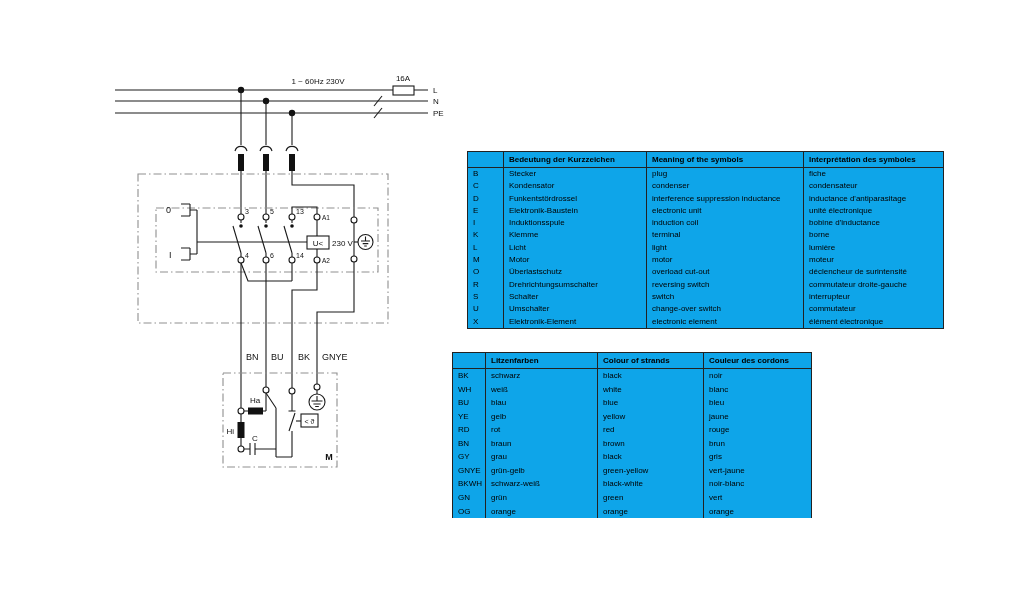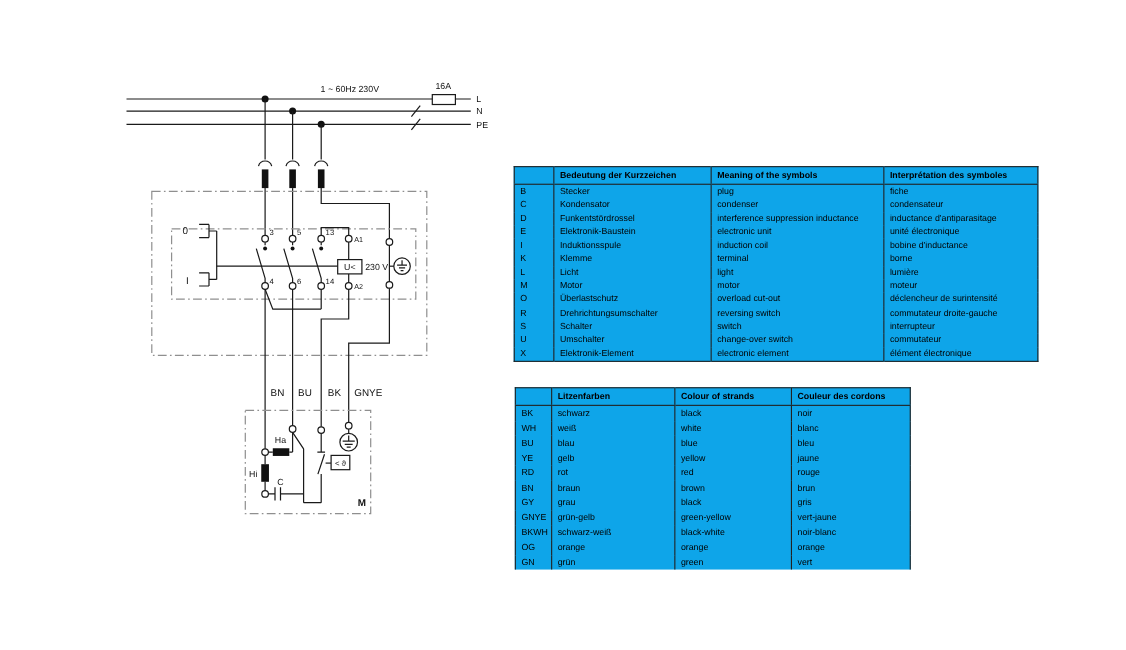--- a/index.html
+++ b/index.html
@@ -13,21 +13,21 @@
   .bold{font-weight:bold;}
   table{border-collapse:collapse;position:absolute;table-layout:fixed;background:#0ea5e9;}
   table, th, td{border:0;}
   .tbl{border:1px solid #222;}
   .tbl th{border-bottom:1px solid #222;font-weight:bold;text-align:left;
           font-size:8px;padding:3px 4px 3px 5px;white-space:nowrap;overflow:hidden;}
   .tbl td{font-size:8px;padding:0 4px 0 5px;white-space:nowrap;overflow:hidden;vertical-align:middle;}
   .tbl .colsep{border-left:1px solid #222;}
   #symbols-table{left:467px;top:151px;width:476px;height:177px;}
   #symbols-table td{height:12.3px;line-height:12.3px;}
-  #colours-table{left:468px;top:352px;width:359px;height:181px;}
+  #colours-table{left:452px;top:352px;width:359px;height:181px;}
   #colours-table td{height:11.8px;line-height:11.8px;}
 </style>
 </head>
 <body>
 
 <div id="page">
 
   
   <svg width="1024" height="591" viewBox="0 0 1024 591">
     <g stroke="#1a1a1a" stroke-width="1.1" fill="none">
@@ -351,32 +351,32 @@
           <td class="colsep">green-yellow</td>
           <td class="colsep">vert-jaune</td>
         </tr>
         <tr>
           <td>BKWH</td>
           <td class="colsep">schwarz-weiß</td>
           <td class="colsep">black-white</td>
           <td class="colsep">noir-blanc</td>
         </tr>
         <tr>
+          <td>GN</td>
+          <td class="colsep">grün</td>
+          <td class="colsep">green</td>
+          <td class="colsep">vert</td>
+        </tr>
+        <tr>
           <td>OG</td>
           <td class="colsep">orange</td>
           <td class="colsep">orange</td>
           <td class="colsep">orange</td>
         </tr>
         <tr>
-          <td>GN</td>
-          <td class="colsep">grün</td>
-          <td class="colsep">green</td>
-          <td class="colsep">vert</td>
-        </tr>
-        <tr>
           <td>TQ</td>
           <td class="colsep">türkis</td>
           <td class="colsep">turquoise</td>
           <td class="colsep">turquoise</td>
         </tr>
       </tbody>
   </table>
 
 </div>
 

